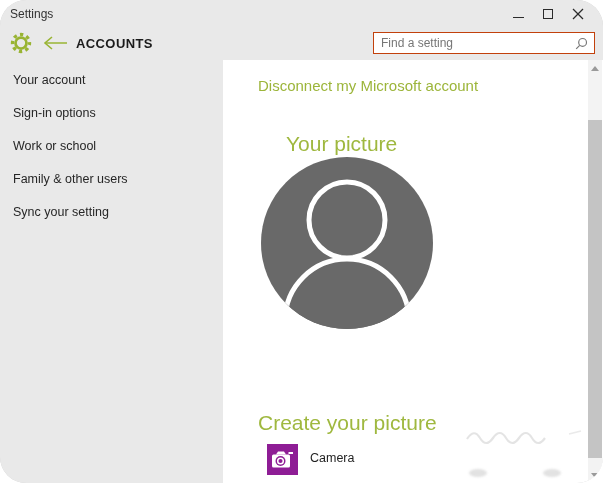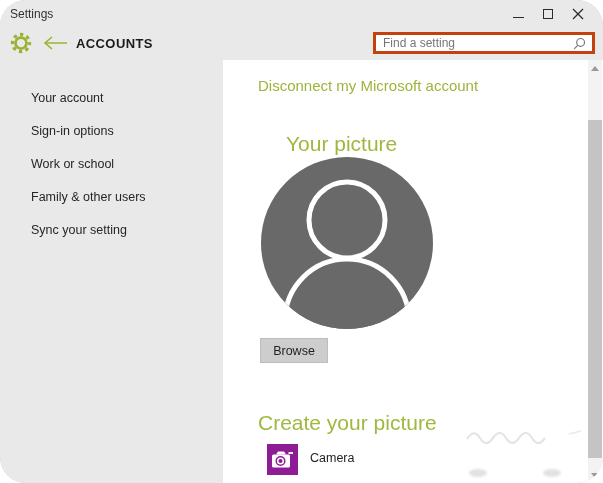--- a/index.html
+++ b/index.html
@@ -16,31 +16,31 @@
   .win-title{position:absolute;left:10px;top:7px;font-size:12px;color:#333;}
   .win-controls{position:absolute;right:10px;top:0;height:28px;display:flex;align-items:center;}
   .win-btn{width:30px;height:28px;display:flex;align-items:center;justify-content:center;cursor:default;}
   .glyph-min{display:block;width:11px;height:1px;background:#2b2b2b;margin-top:6px;}
   .glyph-max{display:block;width:10px;height:10px;border:1.3px solid #2b2b2b;}
   .hdr-gear{position:absolute;left:10px;top:32px;}
   .hdr-back{position:absolute;left:43px;top:36px;}
   .hdr-title{position:absolute;left:76px;top:36px;font-size:13px;font-weight:bold;letter-spacing:.4px;color:#1b1b1b;}
   .searchbox{
     position:absolute;left:373px;top:32px;width:222px;height:22px;background:#fff;
-    border:3px solid #c2410c;display:flex;align-items:center;
+    border:1px solid #c2410c;display:flex;align-items:center;
   }
   .searchbox input{
     flex:1;border:none;outline:none;background:transparent;font-family:inherit;
     font-size:12px;color:#444;padding:0 4px 0 7px;height:18px;
   }
   .searchbox input::placeholder{color:#767676;}
   .search-ico{flex:0 0 auto;margin-right:6px;}
   
   .sidebar{position:absolute;left:0;top:60px;width:223px;height:423px;background:#e9e9e9;}
-  .sidebar ul{list-style:none;margin:18px;padding:4px 16px 0 0;}
+  .sidebar ul{list-style:none;margin:0;padding:4px 16px 0 0;}
   .sidebar li{height:33px;line-height:33px;padding-left:13px;font-size:12.5px;color:#262626;cursor:default;}
   
   .content{position:absolute;left:223px;top:60px;width:380px;height:423px;background:#ffffff;}
   .link-green{position:absolute;left:35px;top:17px;font-size:15px;color:#9cb53a;cursor:pointer;}
   .h-green{position:absolute;left:35px;font-size:21px;font-weight:300;color:#9fb83f;}
   .h-your{top:55px;margin-left:28px;}
   .h-create{top:334px;}
   .avatar{position:absolute;left:38px;top:97px;width:172px;height:172px;}
   .browse-btn{
     position:absolute;left:37px;top:278px;width:68px;height:25px;
@@ -130,21 +130,20 @@
             <circle cx="86" cy="86" r="86"></circle>
           </clipPath>
       </defs>
       <circle cx="86" cy="86" r="86" fill="#696969"></circle>
       <g clip-path="url(#avclip)">
         <circle cx="86" cy="63" r="38" fill="#696969" stroke="#ffffff" stroke-width="5"></circle>
         <circle cx="86" cy="164" r="62" fill="#696969" stroke="#ffffff" stroke-width="5"></circle>
       </g>
     </svg>
 
-    <button class="browse-btn">Browse</button>
 
     <h2 class="h-green h-create">Create your picture</h2>
 
     <div class="camera-row">
       <svg class="camera-tile" viewBox="0 0 31 31">
         <rect x="0" y="0" width="31" height="31" fill="#8e1d95"></rect>
         <path d="M9 10.5 L11 7.5 L17 7.5 L19 10.5 Z" fill="#ffffff"></path>
         <rect x="5" y="10.5" width="18" height="13" rx="1.5" fill="#ffffff"></rect>
         <circle cx="13.5" cy="17" r="5" fill="#8e1d95"></circle>
         <circle cx="13.5" cy="17" r="2.8" fill="none" stroke="#ffffff" stroke-width="1.5"></circle>

